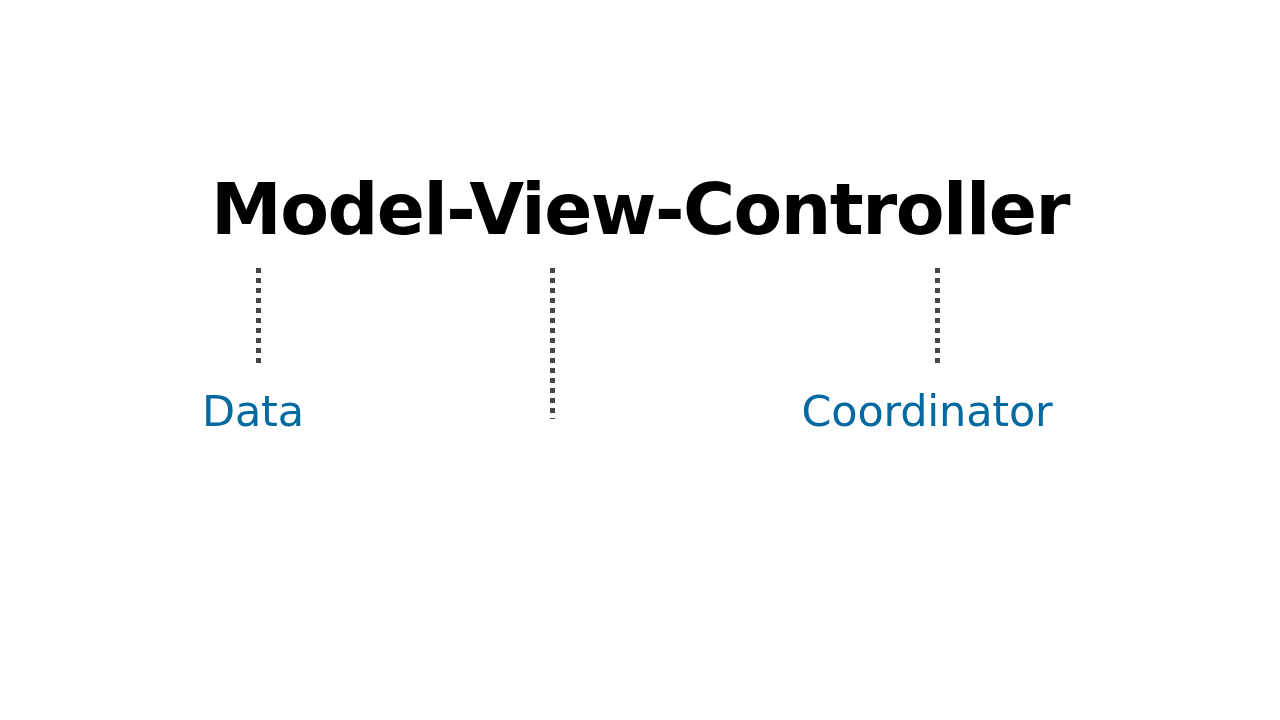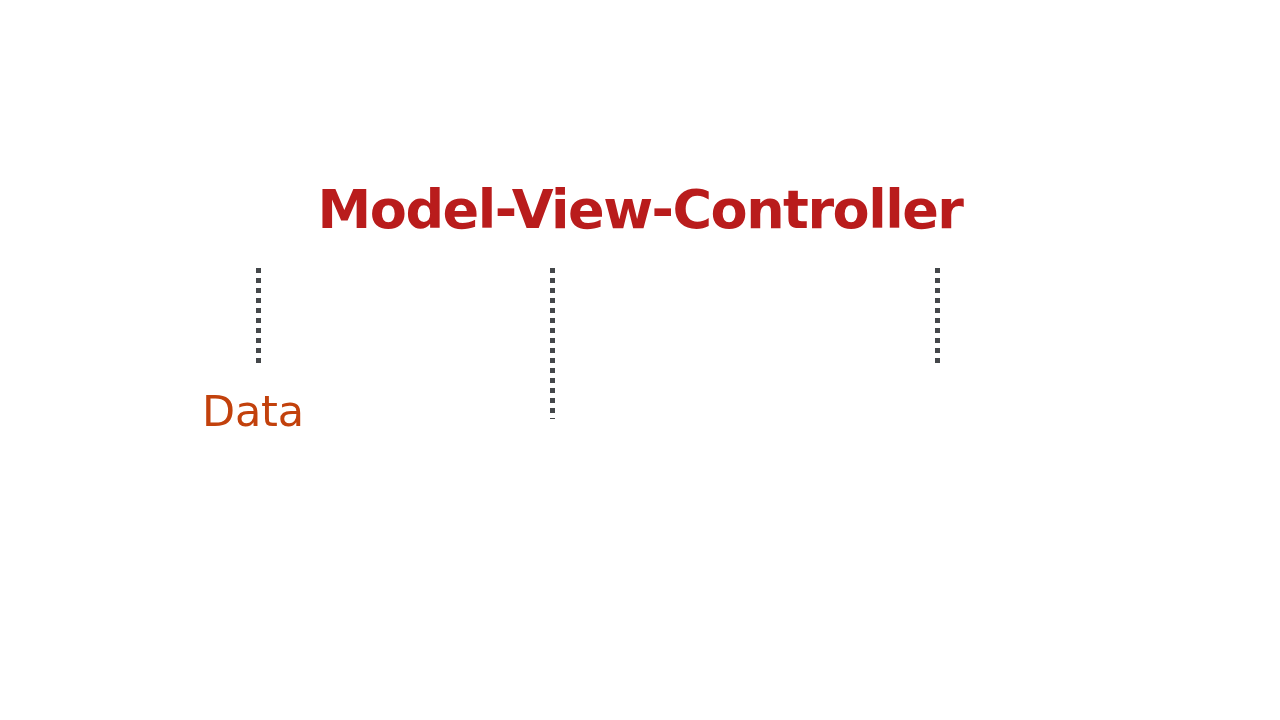--- a/index.html
+++ b/index.html
@@ -23,24 +23,24 @@
 
   
   .title {
     position: absolute;
     left: 0;
     top: 160px;
     width: 1280px;
     text-align: center;
     font-family: "DejaVu Sans", sans-serif;
     font-weight: bold;
-    font-size: 54px;
+    font-size: 71px;
     line-height: 100px;
     letter-spacing: -1.5px;
-    color: #b91c1c;
+    color: #000000;
     white-space: nowrap;
   }
 
   
   .connector {
     position: absolute;
     width: 5px;
     background-image: linear-gradient(
       to bottom,
       #44474a 0px,
@@ -56,35 +56,36 @@
   .connector.c3 { left: 935px; top: 268px; height: 98px; }
 
   
   .leaf-label {
     position: absolute;
     font-family: "DejaVu Sans", sans-serif;
     font-weight: normal;
     font-size: 43px;
     line-height: 52px;
     letter-spacing: -0.2px;
-    color: #c2410c;
+    color: #0369a1;
     white-space: nowrap;
     text-align: center;
     transform: translateX(-50%);
   }
   .leaf-label.l1 { left: 253px; top: 385px; }
   .leaf-label.l2 { left: 546px; top: 437px; }
   .leaf-label.l3 { left: 927px; top: 385px; }
 </style>
 </head>
 <body>
 
 <div id="slide">
 
   <div class="title">Model-View-Controller</div>
 
   <div class="connector c1"></div>
   <div class="connector c2"></div>
   <div class="connector c3"></div>
 
   <div class="leaf-label l1">Data</div>
+  <div class="leaf-label l3">Coordinator</div>
 
 </div>
 
 </body></html>

